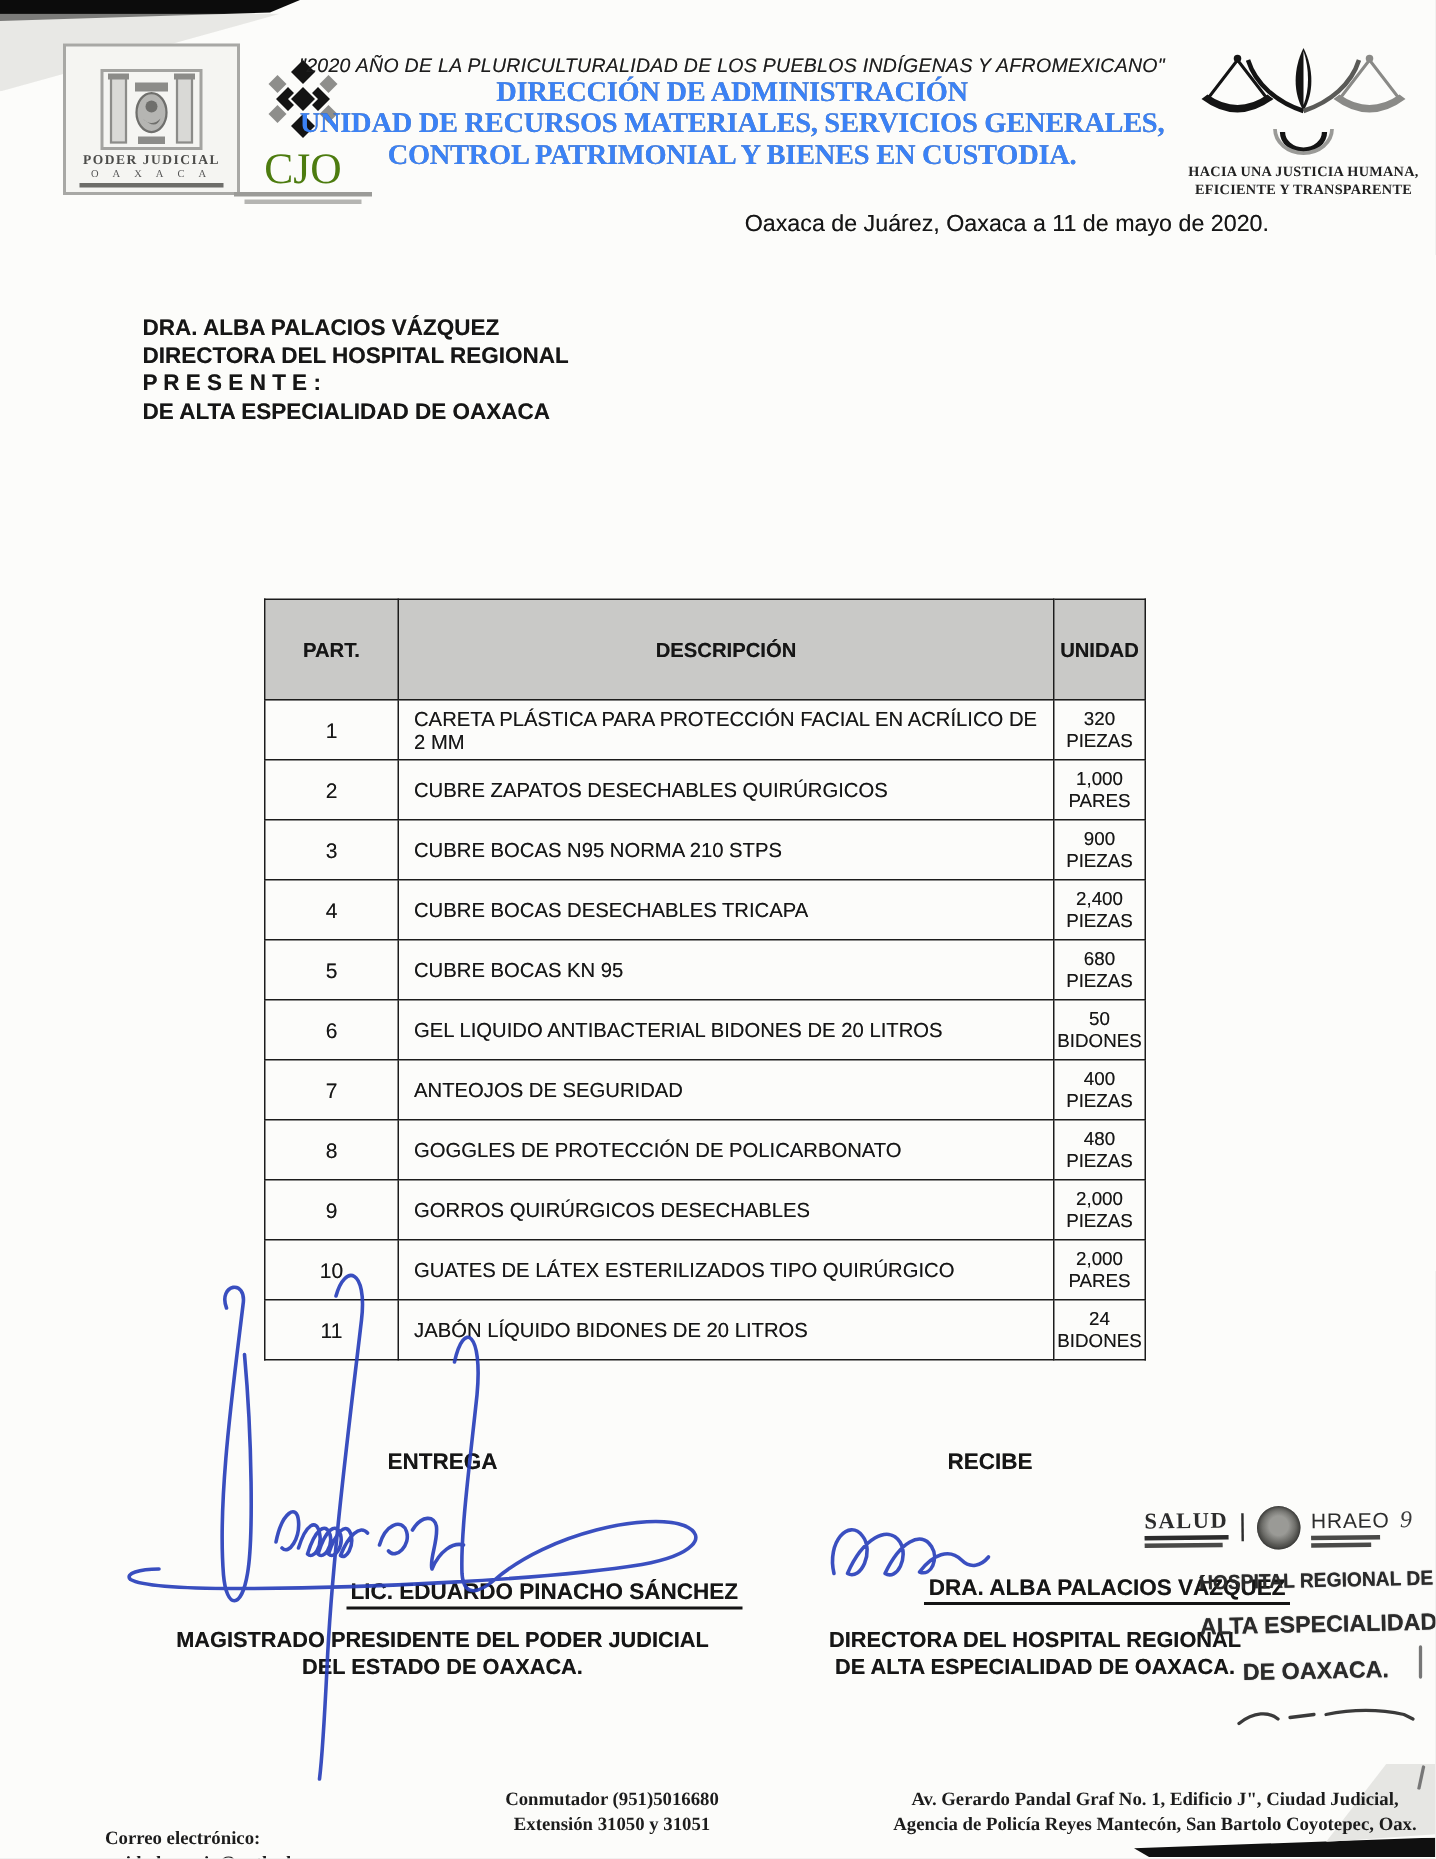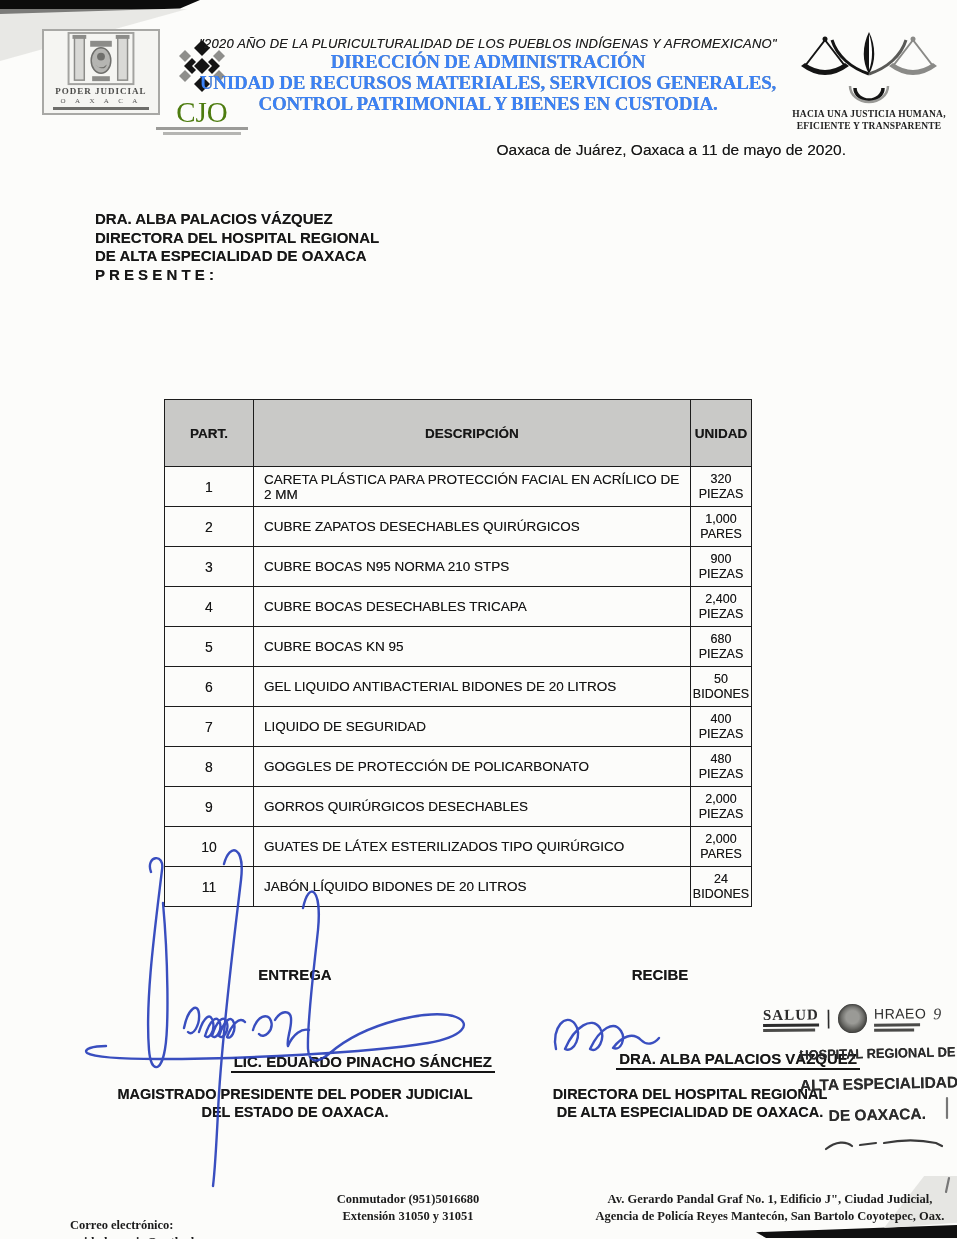--- a/index.html
+++ b/index.html
@@ -14,40 +14,40 @@
   .artifact{position:absolute;}
   .art-top-black{left:0;top:0;width:200px;height:14px;background:#0c0c0c;
     clip-path:polygon(0 0,100% 0,90% 60%,0 100%);}
   .art-top-shadow{left:0;top:9px;width:195px;height:52px;background:#d7d7d4;opacity:.55;
     clip-path:polygon(0 0,96% 0,0 100%);}
   .art-bot-black{left:756px;top:1225px;width:201px;height:13px;background:#101010;
     clip-path:polygon(0 55%,100% 0,100% 100%,5% 100%);}
   .art-bot-shadow{left:884px;top:1176px;width:73px;height:52px;background:#e0e0dd;opacity:.8;
     clip-path:polygon(55% 0,100% 0,100% 90%,0 100%);}
   
-  .seal-box{position:absolute;left:42px;top:29px;width:118px;height:86px;
+  .seal-box{position:absolute;left:42px;top:29px;width:118px;height:101px;
     border:2px solid #a8a8a5;background:#f5f5f2;box-sizing:border-box;
     display:flex;flex-direction:column;align-items:center;justify-content:flex-end;padding-bottom:3px;}
   .seal-caption{font-family:"Liberation Serif",serif;font-size:9px;letter-spacing:1px;color:#4c4c4a;font-weight:bold;}
   .seal-oaxaca{font-family:"Liberation Serif",serif;font-size:7px;letter-spacing:4px;color:#555;margin-top:1px;}
   .seal-bar{width:96px;height:3px;background:#6d6d6a;margin-top:2px;}
   .cjo-box{position:absolute;left:150px;top:38px;width:104px;height:95px;text-align:center;}
   .cjo-acronym{font-family:"Liberation Serif",serif;font-size:29px;color:#4d7c0f;line-height:26px;margin-top:1px;}
   .cjo-bar{height:3px;background:#9b9b98;margin:2px auto 0;}
   .hdr-center{position:absolute;left:196px;top:36px;width:584px;text-align:center;}
   .hdr-motto{font-style:italic;font-size:13px;letter-spacing:.2px;color:#1d1d1d;}
   .hdr-line{font-family:"Liberation Serif",serif;font-weight:bold;font-size:19px;line-height:21px;color:#3b82f6;letter-spacing:-.2px;}
   .scales-box{position:absolute;left:788px;top:28px;width:162px;text-align:center;}
   .scales-caption{font-family:"Liberation Serif",serif;font-weight:bold;font-size:9.5px;line-height:12px;color:#222;letter-spacing:.2px;}
   
   .date-line{position:absolute;left:400px;top:141px;width:446px;text-align:right;font-size:15.5px;}
   .addressee{position:absolute;left:95px;top:210px;font-weight:bold;font-size:15px;line-height:18.5px;}
   .body-par{position:absolute;left:95px;top:320px;width:752px;font-size:15.2px;line-height:23px;text-align:justify;}
   
-  .items-table{position:absolute;left:164px;top:399px;border-collapse:collapse;table-layout:fixed;width:587px;}
+  .items-table{position:absolute;left:176px;top:399px;border-collapse:collapse;table-layout:fixed;width:587px;}
   .items-table th,.items-table td{border:1.6px solid #1c1c1c;box-sizing:border-box;}
   .items-table th{height:67px;background:#c9c9c7;font-size:13.5px;font-weight:bold;}
   .items-table td{height:40px;padding:0;}
   .col-part{width:89px;}
   .col-desc{width:437px;}
   .col-unit{width:61px;}
   td.cell-part{text-align:center;font-size:14px;}
   td.cell-desc{font-size:13.5px;padding-left:10px;padding-right:4px;}
   td.cell-unit{text-align:center;font-size:12.5px;line-height:15px;}
   
@@ -149,22 +149,22 @@
     </svg>
     <div class="scales-caption">HACIA UNA JUSTICIA HUMANA,</div>
     <div class="scales-caption">EFICIENTE Y TRANSPARENTE</div>
   </div>
 
   <div class="date-line typed">Oaxaca de Juárez, Oaxaca a 11 de mayo de 2020.</div>
 
   <div class="addressee typed">
     <div>DRA. ALBA PALACIOS VÁZQUEZ</div>
     <div>DIRECTORA DEL HOSPITAL REGIONAL</div>
+    <div>P R E S E N T E :</div>
     <div>DE ALTA ESPECIALIDAD DE OAXACA</div>
-    <div>P R E S E N T E :</div>
   </div>
 
 
   <table class="items-table typed">
     <colgroup>
         <col class="col-part">
         <col class="col-desc">
         <col class="col-unit">
       </colgroup>
     <thead>
@@ -224,21 +224,21 @@
       <td class="cell-part">6</td>
       <td class="cell-desc">GEL LIQUIDO ANTIBACTERIAL BIDONES DE 20 LITROS</td>
       <td class="cell-unit">
         <span>50</span><br>
         <span>BIDONES</span>
       </td>
     </tr>
 
     <tr>
       <td class="cell-part">7</td>
-      <td class="cell-desc">LIQUIDO DE SEGURIDAD</td>
+      <td class="cell-desc">ANTEOJOS DE SEGURIDAD</td>
       <td class="cell-unit">
         <span>400</span><br>
         <span>PIEZAS</span>
       </td>
     </tr>
 
     <tr>
       <td class="cell-part">8</td>
       <td class="cell-desc">GOGGLES DE PROTECCIÓN DE POLICARBONATO</td>
       <td class="cell-unit">

